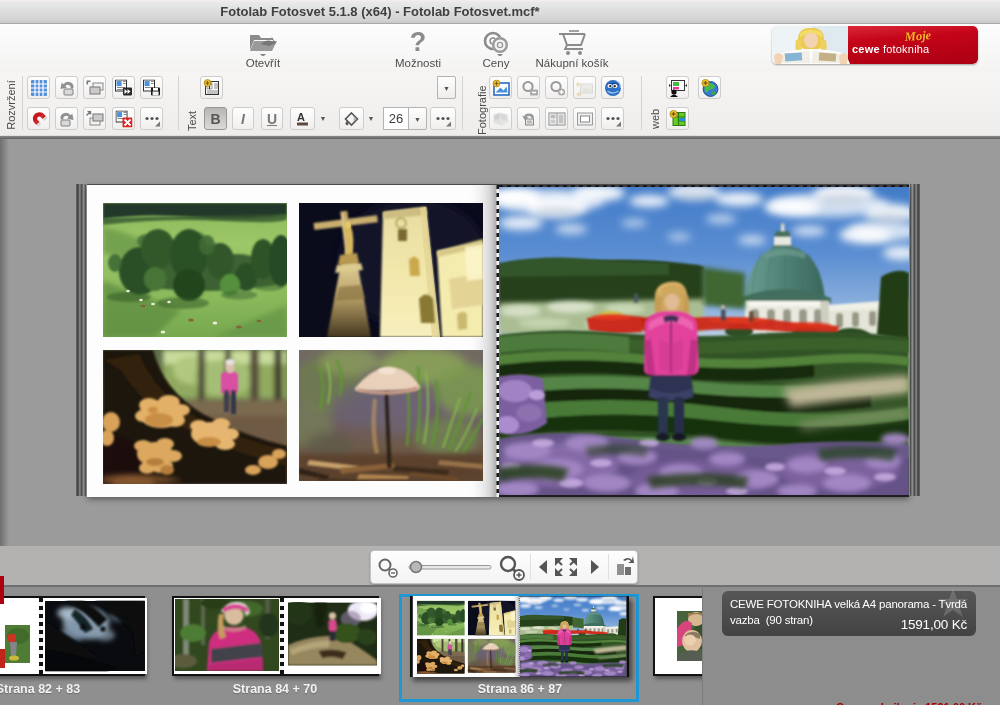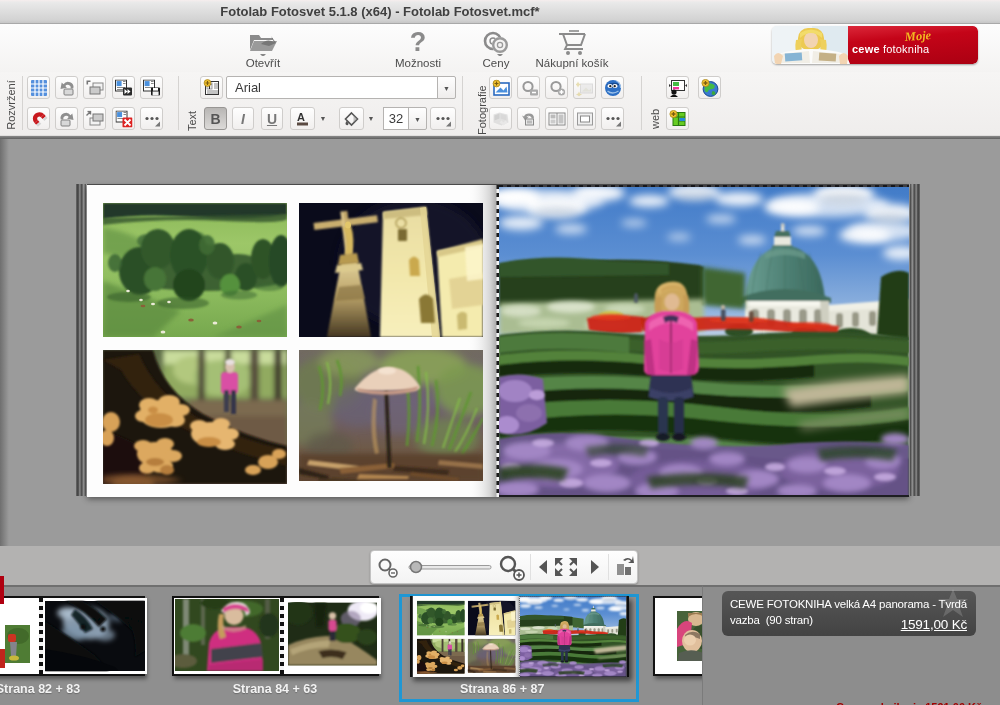--- a/index.html
+++ b/index.html
@@ -49,21 +49,21 @@
 
 #strip{left:0;top:585px;width:1000px;height:120px;background:#8f8f8f;border-top:2px solid #6f6f6f}
 .thlabel{position:absolute;top:95px;font-size:12.5px;font-weight:bold;color:#f2f2f2;text-shadow:0 1px 1px rgba(0,0,0,.25)}
 .th{background:#0d0d0d;border:2px solid #111;box-shadow:2px 3px 4px rgba(0,0,0,.4)}
 .thw{position:absolute;top:0;height:76px;background:#fff;overflow:hidden}
 .dashcol{position:absolute;top:0;width:4px;height:76px;background:repeating-linear-gradient(#111 0 4px,#f4f4f4 4px 8px)}
 #selbox{left:399px;top:7px;width:240px;height:108px;border:3px solid #1f97d4}
 
 #rpanel{left:702px;top:585px;width:298px;height:120px;background:#8d8d8d;border-left:1px solid #7b7b7b;border-top:2px solid #6f6f6f}
 #infobox{left:722px;top:591px;width:254px;height:45px;border-radius:6px;background:linear-gradient(#565656,#434343);color:#fff;font-size:11.5px;letter-spacing:-0.2px;line-height:15.5px;padding:6px 6px 0 8px}
-#price{position:absolute;right:9px;bottom:4px;font-size:13.5px;text-decoration:underline}
+#price{position:absolute;right:9px;bottom:4px;font-size:13.5px;}
 #redbtn{left:722px;top:645px;width:254px;height:45px;border-radius:7px;background:linear-gradient(#d9001a,#ad0011);color:#fff;font-size:15px;font-weight:bold;text-align:center;line-height:45px;box-shadow:inset 0 1px 0 rgba(255,255,255,.25)}
 #redtext{left:836px;top:701px;font-size:11px;font-weight:bold;color:#a00000;white-space:nowrap}
 </style></head>
 <body>
 <div id="app">
   <div class="abs" id="titlebar">
       <div class="abs" id="title">Fotolab Fotosvet 5.1.8 (x64) - Fotolab Fotosvet.mcf*</div>
     </div>
   <div class="abs" id="tb1">
     <div class="abs tb1item" style="left:227px;width:72px">
@@ -221,21 +221,20 @@
     <div class="btn row1" style="left:200px">
         <svg width="18" height="18" viewBox="0 0 18 18">
           <rect x="2.5" y="2.5" width="13" height="13" fill="#fff" stroke="#333"></rect>
           <rect x="4" y="4" width="5" height="6" fill="#e8e8e8" stroke="#888" stroke-width=".8"></rect>
           <text x="4.6" y="9.6" font-size="6.5" font-weight="bold" fill="#222" font-family="Liberation Sans">T</text>
           <path d="M11 5 h4 M11 7 h4 M11 9 h4 M4 12 h11 M4 14 h11" stroke="#888" stroke-width="1"></path>
           <circle cx="4.5" cy="4" r="3.4" fill="#f2c230" stroke="#a8851a" stroke-width=".8"></circle>
           <path d="M4.5 2 v4 M2.5 4 h4" stroke="#7a5c10" stroke-width="1.2"></path>
         </svg>
       </div>
-    <div class="abs" id="fontfield">Arial</div>
     <div class="abs combo-arrow" style="left:437px;top:4px"><span class="car">▼</span></div>
     <div class="btn row2 pressed" style="left:204px;width:23px">
         <span class="bi" style="font-weight:bold">B</span>
       </div>
     <div class="btn row2" style="left:232px;width:22px">
         <span class="bi" style="font-style:italic;font-weight:bold;color:#777">I</span>
       </div>
     <div class="btn row2" style="left:261px;width:22px">
         <span class="bi" style="text-decoration:underline;color:#777;font-weight:bold">U</span>
       </div>
@@ -247,21 +246,21 @@
       </div>
     <div class="abs drop" style="left:315px;top:35px"><span class="car">▼</span></div>
     <div class="btn row2" style="left:339px;width:25px">
         <svg width="17" height="16" viewBox="0 0 17 16">
           <path d="M8 2 L14 8 L8 14 L2 8 Z" fill="none" stroke="#555" stroke-width="1.6"></path>
           <path d="M3 10 Q1 13 3 14 Q5 15 5 12 Z" fill="#555"></path>
           <path d="M10 4 L14 8 L10 12" fill="#888" opacity=".5"></path>
         </svg>
       </div>
     <div class="abs drop" style="left:363px;top:35px"><span class="car">▼</span></div>
-    <div class="abs" id="sizefield">32</div>
+    <div class="abs" id="sizefield">26</div>
     <div class="abs combo-arrow" style="left:408px;top:35px;height:23px"><span class="car">▼</span></div>
     <div class="btn row2" style="left:430px;width:26px">
         <svg width="18" height="17" viewBox="0 0 18 17">
           <circle cx="4" cy="8" r="1.6" fill="#555"></circle>
           <circle cx="9" cy="8" r="1.6" fill="#555"></circle>
           <circle cx="14" cy="8" r="1.6" fill="#555"></circle>
           <path d="M17 16 L17 11 L12 16 Z" fill="#777"></path>
         </svg>
       </div>
 
@@ -451,22 +450,22 @@
           <use href="#spread" width="219" height="81"></use>
         </svg>
     </div>
 
     <div class="abs th" style="left:653px;top:9px;width:60px;height:80px;background:#fff">
       <svg width="28" height="50" style="position:absolute;left:22px;top:13px">
           <use href="#t4-photo" width="28" height="50"></use>
         </svg>
     </div>
     <div class="thlabel" style="left:-22px;width:120px;text-align:center">Strana 82 + 83</div>
-    <div class="thlabel" style="left:215px;width:120px;text-align:center">Strana 84 + 63</div>
-    <div class="thlabel" style="left:460px;width:120px;">Strana 86 + 87</div>
+    <div class="thlabel" style="left:215px;width:120px;text-align:center">Strana 84 + 70</div>
+    <div class="thlabel" style="left:460px;width:120px;text-align:center">Strana 86 + 87</div>
   </div>
   <div class="abs" id="rpanel"></div>
   <div class="abs" id="infobox">CEWE FOTOKNIHA velká A4 panorama - Tvrdá<br>vazba&nbsp; (90 stran)<span id="price">1591,00 Kč</span><svg style="position:absolute;right:6px;top:-4px" width="34" height="36" viewBox="0 0 34 36">
         <path d="M17 2 L21 12 L32 12 L23 19 L27 30 L17 23 L7 30 L11 19 L2 12 L13 12 Z" fill="#fff" opacity=".16"></path>
       </svg></div>
   <div class="abs" id="redtext">Cena za knihu je 1591,00 Kč</div>
 </div>
 <svg width="0" height="0" style="position:absolute">
 <defs>
 <filter id="b1" x="-30%" y="-30%" width="160%" height="160%">

